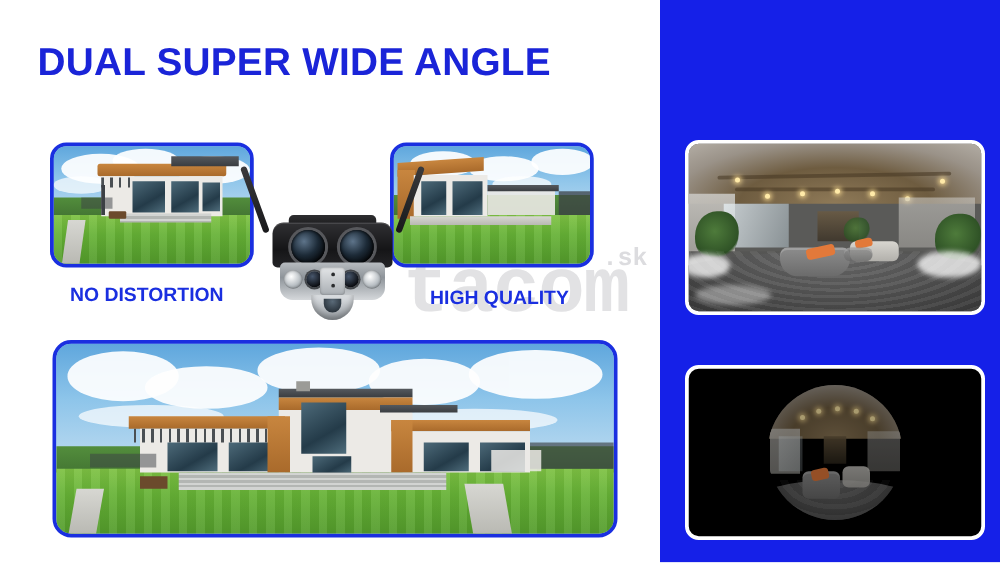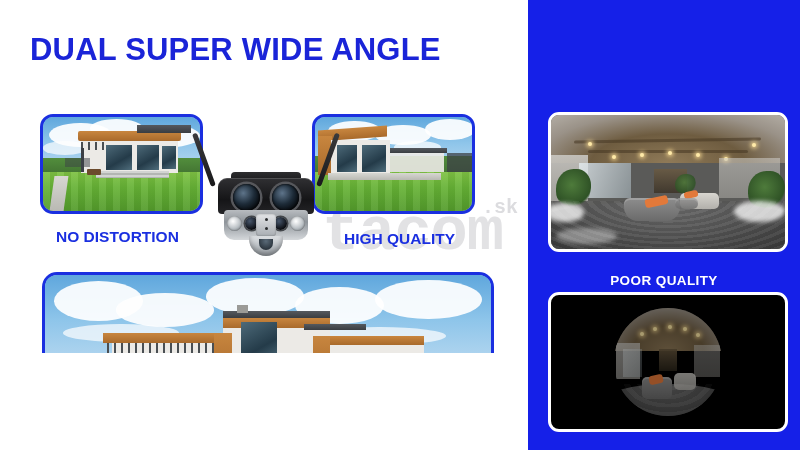--- a/index.html
+++ b/index.html
@@ -18,21 +18,21 @@
     width: 800px;
     height: 450px;
     background: #ffffff;
     overflow: hidden;
   }
 
   
   #left-panel {
     position: absolute;
     left: 0; top: 0;
-    width: 528px; height: 353px;
+    width: 528px; height: 450px;
     background: #ffffff;
     overflow: hidden;
   }
   #left-title {
     position: absolute;
     left: 30px; top: 32px;
     font-size: 31px;
     font-weight: bold;
     letter-spacing: 0.2px;
     color: #1a24d8;
@@ -451,21 +451,20 @@
           <div class="dot" style="top:4px;"></div>
           <div class="dot" style="top:13px;"></div>
         </div>
       </div>
       <div id="cam-dome"></div>
     </div>
 
   </div>
 
   <div id="right-panel">
-    <div id="label-poor-quality" class="label-white">POOR QUALITY</div>
   </div>
 
   <div id="frame-fisheye-top" class="frame-white">
     <div class="fe">
       <div class="fe-ceiling"></div>
       <div class="fe-beam" style="left:10%;top:18%;width:80%;transform:rotate(-1deg);"></div>
       <div class="fe-beam" style="left:16%;top:26%;width:68%;"></div>
       <div class="fe-spot" style="left:26%;top:30%;"></div>
       <div class="fe-spot" style="left:38%;top:28%;"></div>
       <div class="fe-spot" style="left:50%;top:27%;"></div>

